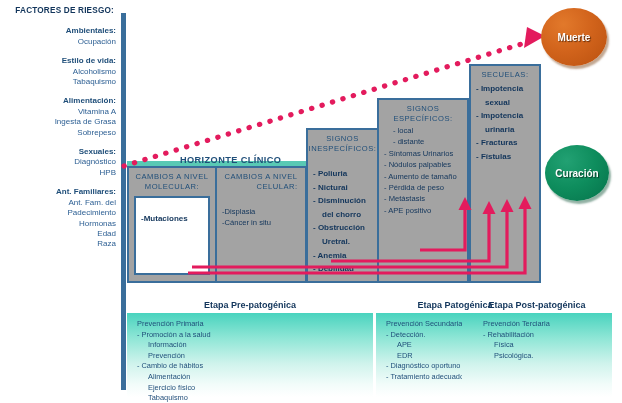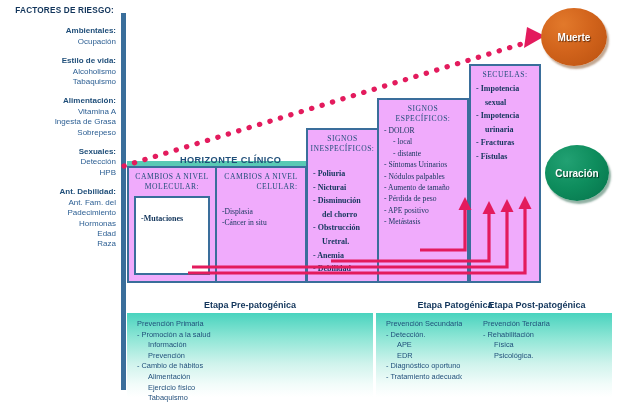--- a/index.html
+++ b/index.html
@@ -46,24 +46,23 @@
     color:#1F4E79;
     white-space:nowrap;
     z-index:7;
     padding-left:8px;
   }
 
   
   .stagebox{
     position:absolute;
     border:2px solid #3A6E9B;
-    background:#f0abfc;
+    background:#a3a3a3;
     box-sizing:border-box;
     z-index:4;
-    font-family:Liberation Serif, serif;
   }
   .sb-title{
     text-align:center;color:#1F4E79;font-size:7.6px;
     letter-spacing:.5px;line-height:10px;padding-top:4px;
   }
   .sb-body{
     color:#12355B;font-size:7.6px;line-height:11.4px;
     padding:4px 4px 0 5px;
   }
   .sb-body.bold{font-weight:bold;font-size:8px;line-height:13.6px;}
@@ -131,25 +130,25 @@
           <div class="rf-item">Tabaquismo</div>
         </div>
         <div class="rf-group">
           <div class="rf-head">Alimentación:</div>
           <div class="rf-item">Vitamina A</div>
           <div class="rf-item">Ingesta de Grasa</div>
           <div class="rf-item">Sobrepeso</div>
         </div>
         <div class="rf-group">
           <div class="rf-head">Sexuales:</div>
-          <div class="rf-item">Detección</div>
+          <div class="rf-item">Diagnóstico</div>
           <div class="rf-item">HPB</div>
         </div>
         <div class="rf-group">
-          <div class="rf-head">Ant. Debilidad:</div>
+          <div class="rf-head">Ant. Familiares:</div>
           <div class="rf-item">Ant. Fam. del</div>
           <div class="rf-item">Padecimiento</div>
           <div class="rf-item">Hormonas</div>
           <div class="rf-item">Edad</div>
           <div class="rf-item">Raza</div>
         </div>
       </div>
   </div>
 
   <div id="spine"></div>
@@ -187,31 +186,30 @@
         <div class="sb-body bold" style="padding-top: 0px; padding-bottom: 0px; padding-left: 14px;">Uretral.</div>
         <div class="sb-body bold" style="padding-top: 0px; padding-bottom: 0px;">- Anemia</div>
         <div class="sb-body bold" style="padding-top: 0px; padding-bottom: 0px;">- Debilidad</div>
       </div>
   </div>
 
   <div class="stagebox" style="left:377px;top:98px;width:92px;height:185px;">
     <div class="sb-title">SIGNOS</div>
     <div class="sb-title" style="padding-top:0;">ESPECÍFICOS:</div>
     <div id="se-items-top" style="margin-top:1px;">
-        <div class="sb-body" style="padding-top: 0px; padding-bottom: 0px;">- DOLOR</div>
         <div class="sb-body" style="padding-top: 0px; padding-bottom: 0px; padding-left: 14px;">- local</div>
         <div class="sb-body" style="padding-top: 0px; padding-bottom: 0px; padding-left: 14px;">- distante</div>
       </div>
     <div id="se-items-bottom" style="">
         <div class="sb-body" style="padding-top: 0px; padding-bottom: 0px;">- Síntomas Urinarios</div>
         <div class="sb-body" style="padding-top: 0px; padding-bottom: 0px;">- Nódulos  palpables</div>
         <div class="sb-body" style="padding-top: 0px; padding-bottom: 0px;">- Aumento de tamaño</div>
         <div class="sb-body" style="padding-top: 0px; padding-bottom: 0px;">- Pérdida de  peso</div>
+        <div class="sb-body" style="padding-top: 0px; padding-bottom: 0px;">- Metástasis</div>
         <div class="sb-body" style="padding-top: 0px; padding-bottom: 0px;">- APE positivo</div>
-        <div class="sb-body" style="padding-top: 0px; padding-bottom: 0px;">- Metástasis</div>
       </div>
   </div>
 
   <div class="stagebox" style="left:469px;top:64px;width:72px;height:219px;">
     <div class="sb-title">SECUELAS:</div>
     <div id="sec-items" style="margin-top:2px;">
         <div class="sb-body bold" style="padding-top: 0px; padding-bottom: 0px;">- Impotencia</div>
         <div class="sb-body bold" style="padding-top: 0px; padding-bottom: 0px; padding-left: 14px;">sexual</div>
         <div class="sb-body bold" style="padding-top: 0px; padding-bottom: 0px;">- Impotencia</div>
         <div class="sb-body bold" style="padding-top: 0px; padding-bottom: 0px; padding-left: 14px;">urinaria</div>

